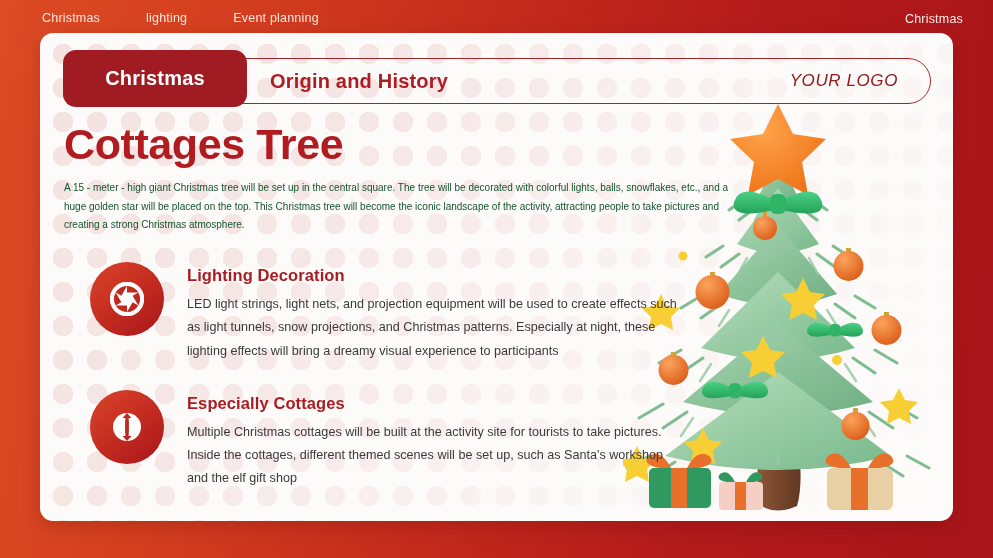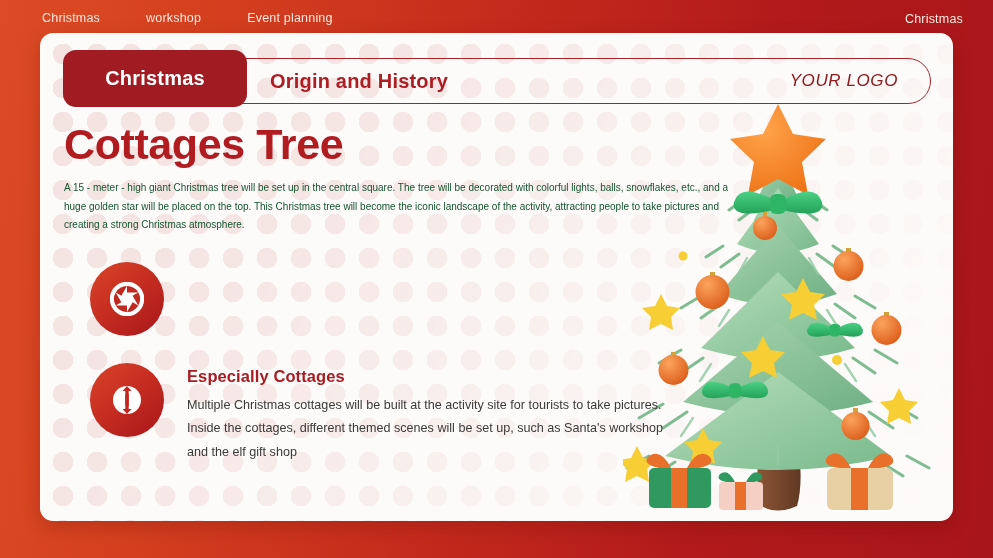--- a/index.html
+++ b/index.html
@@ -175,21 +175,21 @@
     pointer-events: none;
   }
   .tree-wrap svg { display: block; width: 100%; height: 100%; }
 </style>
 </head>
 <body>
 
 <div class="topnav">
   <div class="nav-left">
     <span class="nav-item">Christmas</span>
-    <span class="nav-item">workshop</span>
+    <span class="nav-item">lighting</span>
     <span class="nav-item">Event planning</span>
   </div>
   <div class="nav-right">
     <span class="nav-item">Christmas</span>
   </div>
 </div>
 
 <div class="card">
   <div class="dots"></div>
 
@@ -345,20 +345,22 @@
             <path d="M17 4 a13 13 0 0 1 11.3 6.5 l-11.3 0 z" transform="rotate(60 17 17)"></path>
             <path d="M17 4 a13 13 0 0 1 11.3 6.5 l-11.3 0 z" transform="rotate(120 17 17)"></path>
             <path d="M17 4 a13 13 0 0 1 11.3 6.5 l-11.3 0 z" transform="rotate(180 17 17)"></path>
             <path d="M17 4 a13 13 0 0 1 11.3 6.5 l-11.3 0 z" transform="rotate(240 17 17)"></path>
             <path d="M17 4 a13 13 0 0 1 11.3 6.5 l-11.3 0 z" transform="rotate(300 17 17)"></path>
           </g>
           <circle cx="17" cy="17" r="16" fill="none" stroke="#FFFFFF" stroke-width="2.4"></circle>
         </svg>
       </div>
       <div class="feature-body">
+        <div class="feature-title">Lighting Decoration</div>
+        <div class="feature-text">LED light strings, light nets, and projection equipment will be used to create effects such as light tunnels, snow projections, and Christmas patterns. Especially at night, these lighting effects will bring a dreamy visual experience to participants</div>
       </div>
     </div>
 
     <div class="feature">
       <div class="feature-icon">
         <svg width="36" height="36" viewBox="0 0 36 36" xmlns="http://www.w3.org/2000/svg">
           <circle cx="18" cy="18" r="14" fill="#FFFFFF"></circle>
           <g fill="#C0291F">
             <path d="M13.5 9 l4.5 -5 l4.5 5 l-2.8 0 l0 15 l-3.4 0 l0 -15 z"></path>
             <path d="M22.5 27 l-4.5 5 l-4.5 -5 l2.8 0 l0 -15 l3.4 0 l0 15 z" transform="translate(0,0)"></path>

